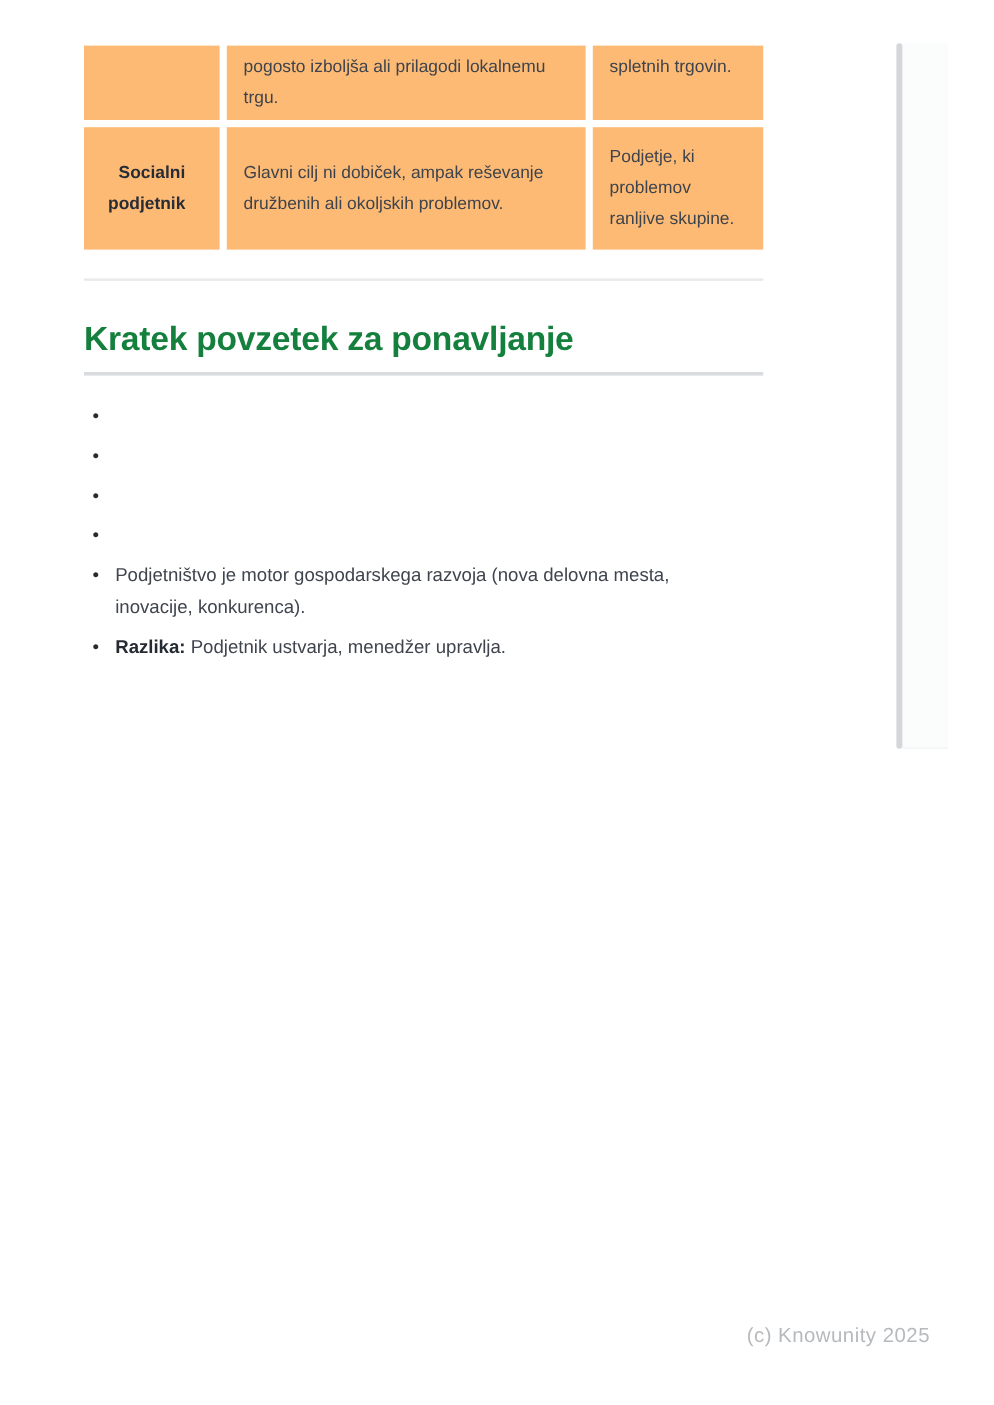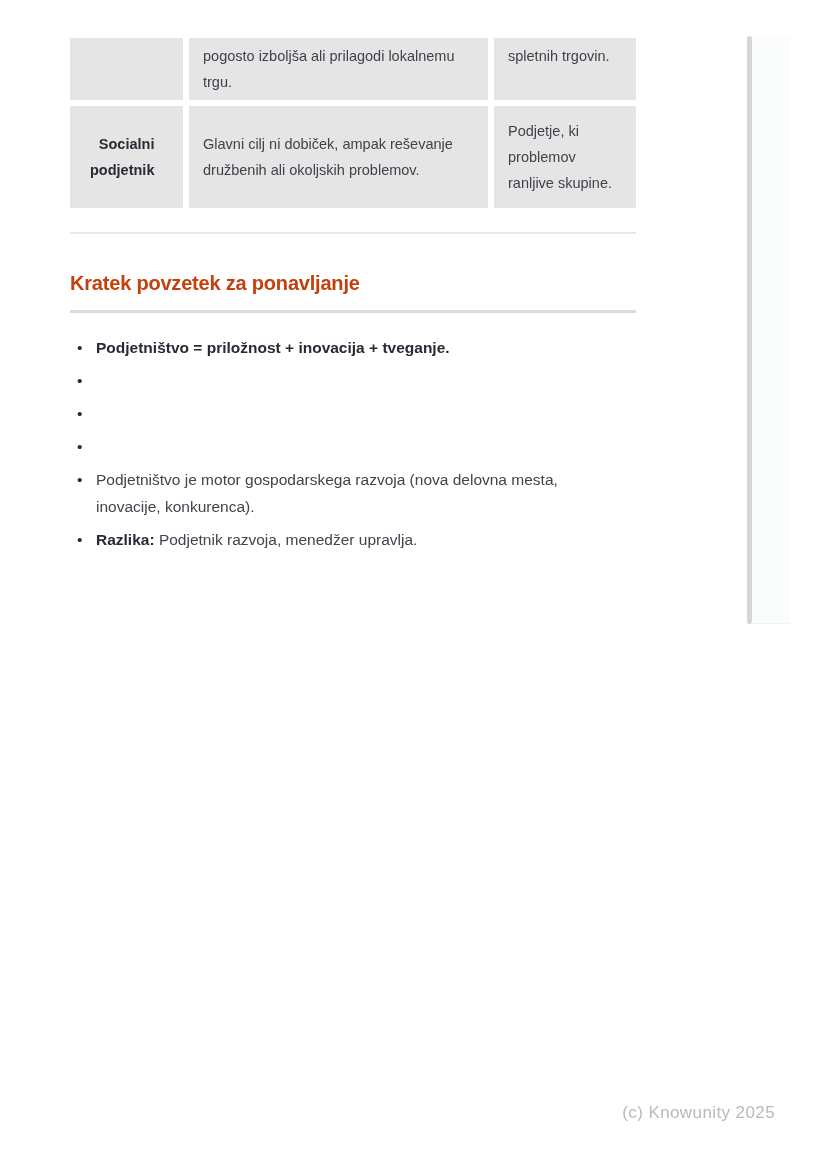--- a/index.html
+++ b/index.html
@@ -14,45 +14,45 @@
   .content { position: absolute; left: 70px; top: 0; width: 566px; }
 
   
   .summary-table {
     margin-top: 38px;
     display: grid;
     grid-template-columns: 113px 299px 142px;
     gap: 6px;
   }
   .cell {
-    background: #e5e5e5;
+    background: #fdba74;
     color: #3e434c;
     font-size: 14.5px;
     line-height: 26px;
     white-space: pre-line;
     padding: 0 14px;
   }
   .row-partial { height: 62px; overflow: hidden; padding-top: 5px; }
   .row-full { height: 102px; display: flex; align-items: center; }
   .cell-type {
     font-weight: 700;
     color: #272c35;
     padding-left: 20px;
     text-align: right;
   }
 
   .divider { margin-top: 24px; height: 2px; background: #e7e9eb; }
 
   h1 {
     margin-top: 33px;
-    font-size: 20px;
+    font-size: 28px;
     line-height: 32px;
     font-weight: 700;
     letter-spacing: -0.2px;
-    color: #c2410c;
+    color: #15803d;
   }
   .heading-rule { margin-top: 11px; height: 3px; background: #d9dbde; }
 
   ul.summary-list { list-style: none; margin-top: 21px; }
   ul.summary-list li { display: flex; }
   ul.summary-list li + li { margin-top: 6px; }
   .marker {
     flex: none;
     width: 26px;
     padding-left: 7px;
@@ -115,39 +115,38 @@
   </div>
 
   <div class="divider"></div>
 
   <h1>Kratek povzetek za ponavljanje</h1>
   <div class="heading-rule"></div>
 
   <ul class="summary-list">
     <li>
       <span class="marker">•</span>
-      <span class="li-text"><span class="b">Podjetništvo = priložnost + inovacija + tveganje.</span><span></span></span>
     </li>
     <li>
       <span class="marker">•</span>
     </li>
     <li>
       <span class="marker">•</span>
     </li>
     <li>
       <span class="marker">•</span>
     </li>
     <li>
       <span class="marker">•</span>
       <span class="li-text"><span class="b"></span><span>Podjetništvo je motor gospodarskega razvoja (nova delovna mesta,
 inovacije, konkurenca).</span></span>
     </li>
     <li>
       <span class="marker">•</span>
-      <span class="li-text"><span class="b">Razlika:</span><span> Podjetnik razvoja, menedžer upravlja.</span></span>
+      <span class="li-text"><span class="b">Razlika:</span><span> Podjetnik ustvarja, menedžer upravlja.</span></span>
     </li>
   </ul>
 
 </div>
 
 <div class="page-sliver"></div>
 <div class="scroll-thumb"></div>
 
 <div class="footer">(c) Knowunity 2025</div>
 

